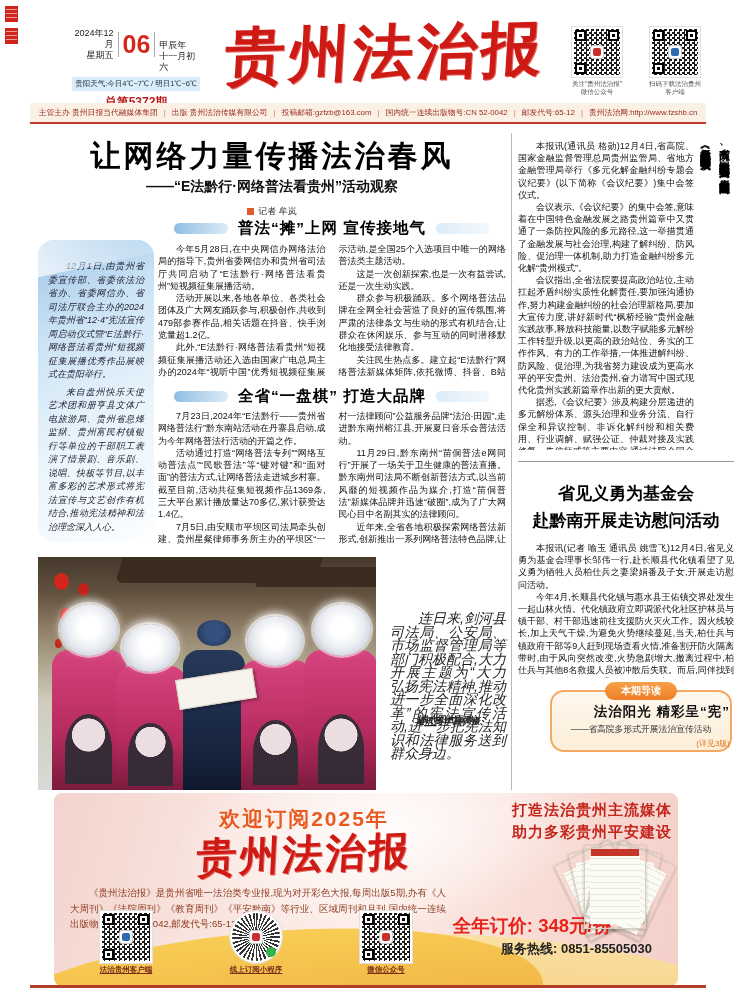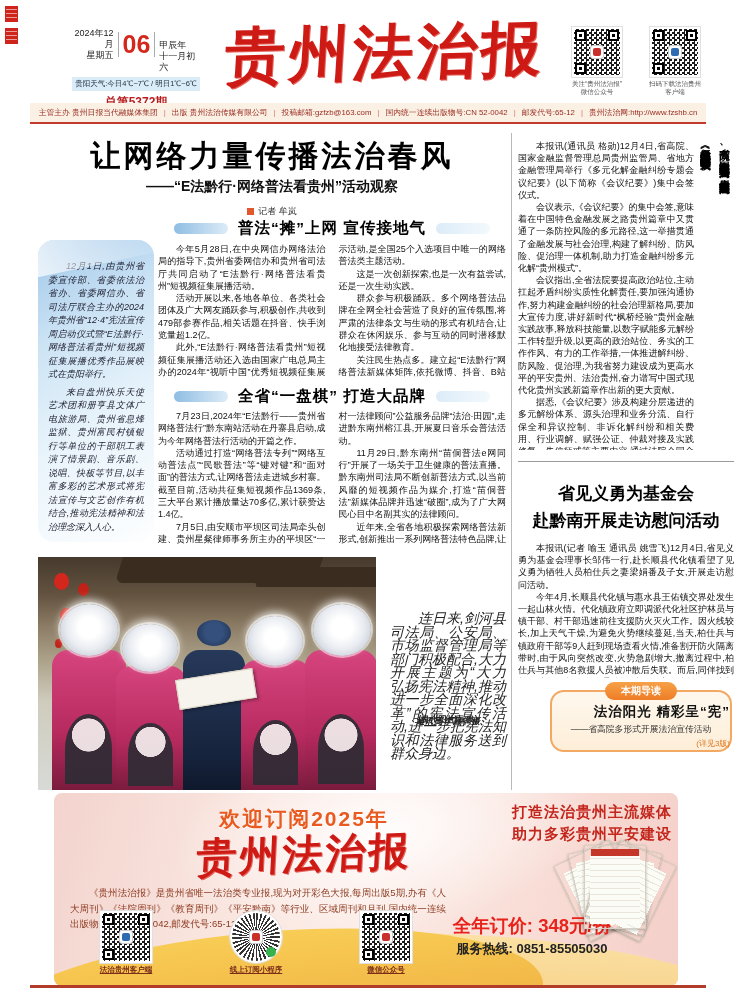--- a/index.html
+++ b/index.html
@@ -129,36 +129,36 @@
   .swoosh2 { position:absolute; right:-120px; bottom:-110px; width:620px; height:160px; border-radius:50%;
     background:linear-gradient(#fbe19a,#f3b84e); transform:rotate(4deg); opacity:.85; }
   #ad-welcome { left:110px; top:12px; width:280px; text-align:center; font-size:21px; font-weight:900;
     letter-spacing:2px; color:#e85a20; text-shadow:0 1px 0 rgba(255,255,255,.8); }
   #ad-brand { left:90px; top:34px; width:320px; text-align:center; font-family:"DejaVu Serif", serif;
     font-weight:900; font-size:40px; color:#ce1a14; letter-spacing:3px; transform:rotate(-2deg) skewX(-5deg);
     text-shadow:1px 1px 0 #e5665f; white-space:nowrap; }
   #ad-desc { left:16px; top:92px; width:376px; font-size:9.5px; line-height:15.5px; color:#8c3b21;
     text-align:justify; text-indent:2em; }
   #ad-slogan { left:405px; top:8px; width:266px; text-align:center; font-size:15px; font-weight:900;
-    color:#c3261d; line-height:22px; letter-spacing:1px; }
+    color:#c3261d; line-height:22px; letter-spacing:1px;font-family:Liberation Mono, monospace; }
   #fan { left:428px; top:46px; width:266px; height:96px; }
   #fan span { position:absolute; bottom:6px; left:50%; margin-left:-31px; width:62px; height:84px;
     background:#fcfcf7; border:1px solid #d8cfc2; transform-origin:50% 92%; box-shadow:0 1px 3px rgba(0,0,0,.25);
     background-image:repeating-linear-gradient(#e9e5da 0 1px, transparent 1px 6px); background-clip:content-box; padding:10px 5px 4px; }
   #fan span:nth-child(1){ transform:rotate(-26deg); } #fan span:nth-child(2){ transform:rotate(-13deg); }
   #fan span:nth-child(3){ transform:rotate(0deg); z-index:2; } #fan span:nth-child(4){ transform:rotate(13deg); }
   #fan span:nth-child(5){ transform:rotate(26deg); }
   #fan span.center::after { content:""; position:absolute; top:3px; left:6px; right:6px; height:7px; background:#c4352a; }
   .adqr-wrap { top:118px; width:60px; text-align:center; }
   .adqr { width:52px; height:52px; margin:0 auto; }
   .qr-round { border-radius:50%; background:repeating-conic-gradient(#333 0deg 5deg, #fff 5deg 11deg); background-size:auto; }
   .qr-round .dot { position:absolute; right:4px; bottom:4px; width:10px; height:10px; border-radius:50%; background:#36b34a; }
   .adqr-cap { margin-top:2px; font-size:7.5px; font-weight:bold; color:#7c2d1a;text-decoration:underline; }
   #ad-price { right:26px; top:120px; width:240px; text-align:center; font-size:18.5px; font-weight:900; color:#e8231b; }
-  #ad-hotline { right:26px; top:147px; width:240px; text-align:center; font-size:13px; font-weight:bold; color:#222; }
+  #ad-hotline { right:26px; top:147px; width:240px; text-align:right; font-size:13px; font-weight:bold; color:#222; }
   #bottom-line { left:30px; top:985px; width:676px; height:2.5px; background:#b23c2a; }
 </style>
 </head>
 <body>
 
 <div id="page">
 
   <div class="regmark" style="top:6px;"></div>
   <div class="regmark" style="top:28px;"></div>
 

